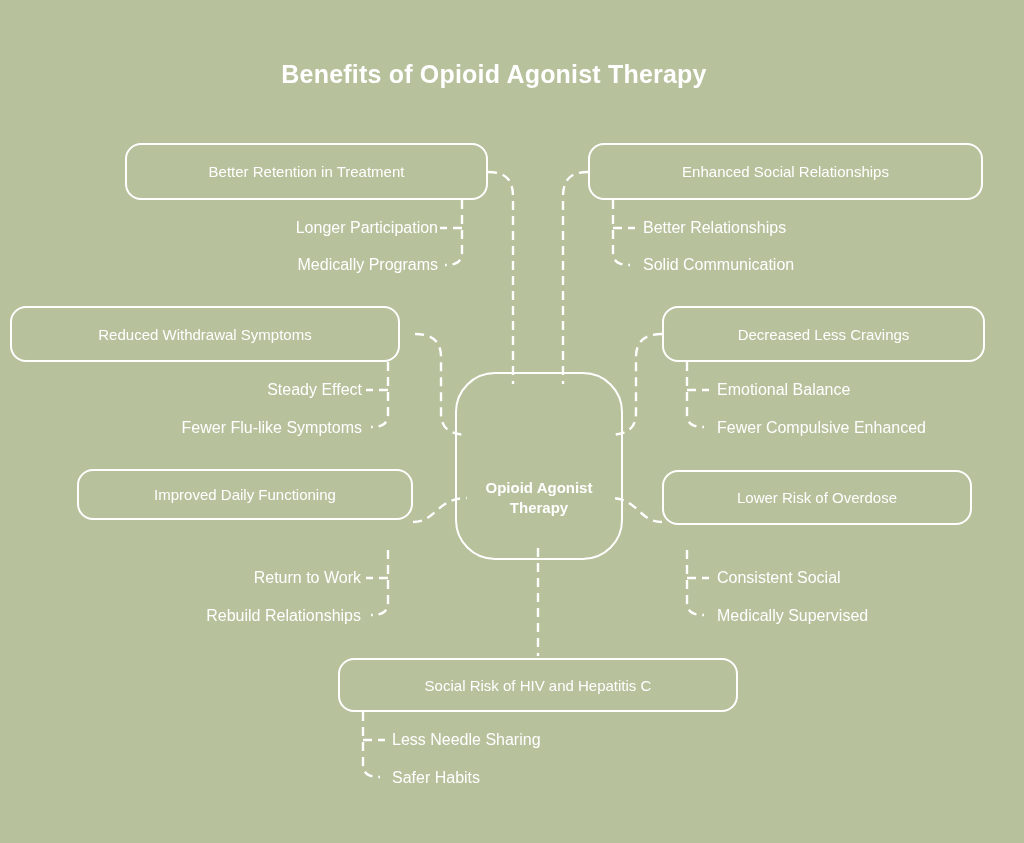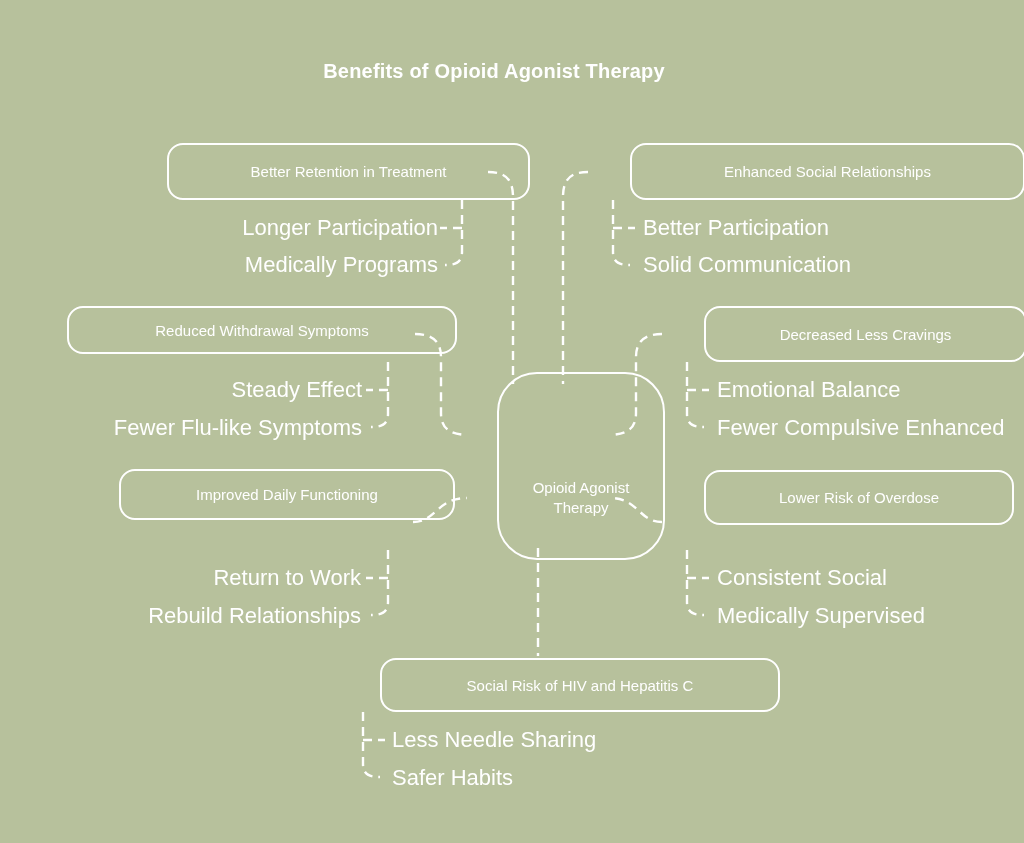--- a/index.html
+++ b/index.html
@@ -4,37 +4,38 @@
 <style>
   html,body{margin:0;padding:0}
   body{
     width:1024px;height:843px;position:relative;overflow:hidden;
     background:var(--background,#b7c19c);
     color:var(--text,#ffffff);
     font-family:"Liberation Sans","DejaVu Sans",sans-serif;
   }
   .title{
     position:absolute;top:60px;left:0;width:988px;margin:0;
-    text-align:center;font-size:20px;font-weight:bold;letter-spacing:.2px;
+    text-align:center;font-size:25px;font-weight:bold;letter-spacing:.2px;
   }
   .wires{position:absolute;left:0;top:0;width:1024px;height:843px}
   .wires path{fill:none;stroke:var(--line,#ffffff);stroke-width:2.4;stroke-dasharray:9 6}
   .node{
     position:absolute;box-sizing:border-box;
     display:flex;align-items:center;justify-content:center;
     border:2.5px solid var(--line,#ffffff);border-radius:16px;
-    font-size:15px;text-align:center;background:transparent;margin-left:42px;
+    font-size:15px;text-align:center;background:transparent;
   }
   .center{
     border-radius:40px;line-height:20px;
     padding:64px 26px 0 26px;
+    font-weight:bold;
   }
   .sub{
     position:absolute;height:28px;line-height:28px;
-    font-size:22px;white-space:nowrap;
+    font-size:16px;white-space:nowrap;
   }
 </style>
 </head>
 <body>
 
 <div>
 
   <h1 class="title">Benefits of Opioid Agonist Therapy</h1>
 
   <svg class="wires" viewBox="0 0 1024 843">
@@ -53,29 +54,29 @@
     <path d="M 687 362 L 687 414 C 687 424 693 427 704 427 M 687 390 L 709 390"></path>
     <path d="M 388 550 L 388 602 C 388 612 382 615 371 615 M 388 578 L 366 578"></path>
     <path d="M 687 550 L 687 602 C 687 612 693 615 704 615 M 687 578 L 709 578"></path>
     <path d="M 363 712 L 363 764 C 363 774 369 777 380 777 M 363 740 L 385 740"></path>
   </svg>
 
   <div class="node center" style="left:455px;top:372px;width:168px;height:188px">Opioid Agonist Therapy</div>
 
   <div class="node" style="left:125px;top:143px;width:363px;height:57px">Better Retention in Treatment</div>
   <div class="node" style="left:588px;top:143px;width:395px;height:57px">Enhanced Social Relationships</div>
-  <div class="node" style="left:25px;top:306px;width:390px;height:48px">Reduced Withdrawal Symptoms</div>
+  <div class="node" style="left:10px;top:306px;width:390px;height:56px">Reduced Withdrawal Symptoms</div>
   <div class="node" style="left:662px;top:306px;width:323px;height:56px">Decreased Less Cravings</div>
   <div class="node" style="left:77px;top:469px;width:336px;height:51px">Improved Daily Functioning</div>
   <div class="node" style="left:662px;top:470px;width:310px;height:55px">Lower Risk of Overdose</div>
   <div class="node" style="left:338px;top:658px;width:400px;height:54px">Social Risk of HIV and Hepatitis C</div>
 
   <div class="sub" style="right:586px;top:214px">Longer Participation</div>
   <div class="sub" style="right:586px;top:251px">Medically Programs</div>
-  <div class="sub" style="left:643px;top:214px">Better Participation</div>
+  <div class="sub" style="left:643px;top:214px">Better Relationships</div>
   <div class="sub" style="left:643px;top:251px">Solid Communication</div>
   <div class="sub" style="right:662px;top:376px">Steady Effect</div>
   <div class="sub" style="right:662px;top:414px">Fewer Flu-like Symptoms</div>
   <div class="sub" style="left:717px;top:376px">Emotional Balance</div>
   <div class="sub" style="left:717px;top:414px">Fewer Compulsive Enhanced</div>
   <div class="sub" style="right:663px;top:564px">Return to Work</div>
   <div class="sub" style="right:663px;top:602px">Rebuild Relationships</div>
   <div class="sub" style="left:717px;top:564px">Consistent Social</div>
   <div class="sub" style="left:717px;top:602px">Medically Supervised</div>
   <div class="sub" style="left:392px;top:726px">Less Needle Sharing</div>

